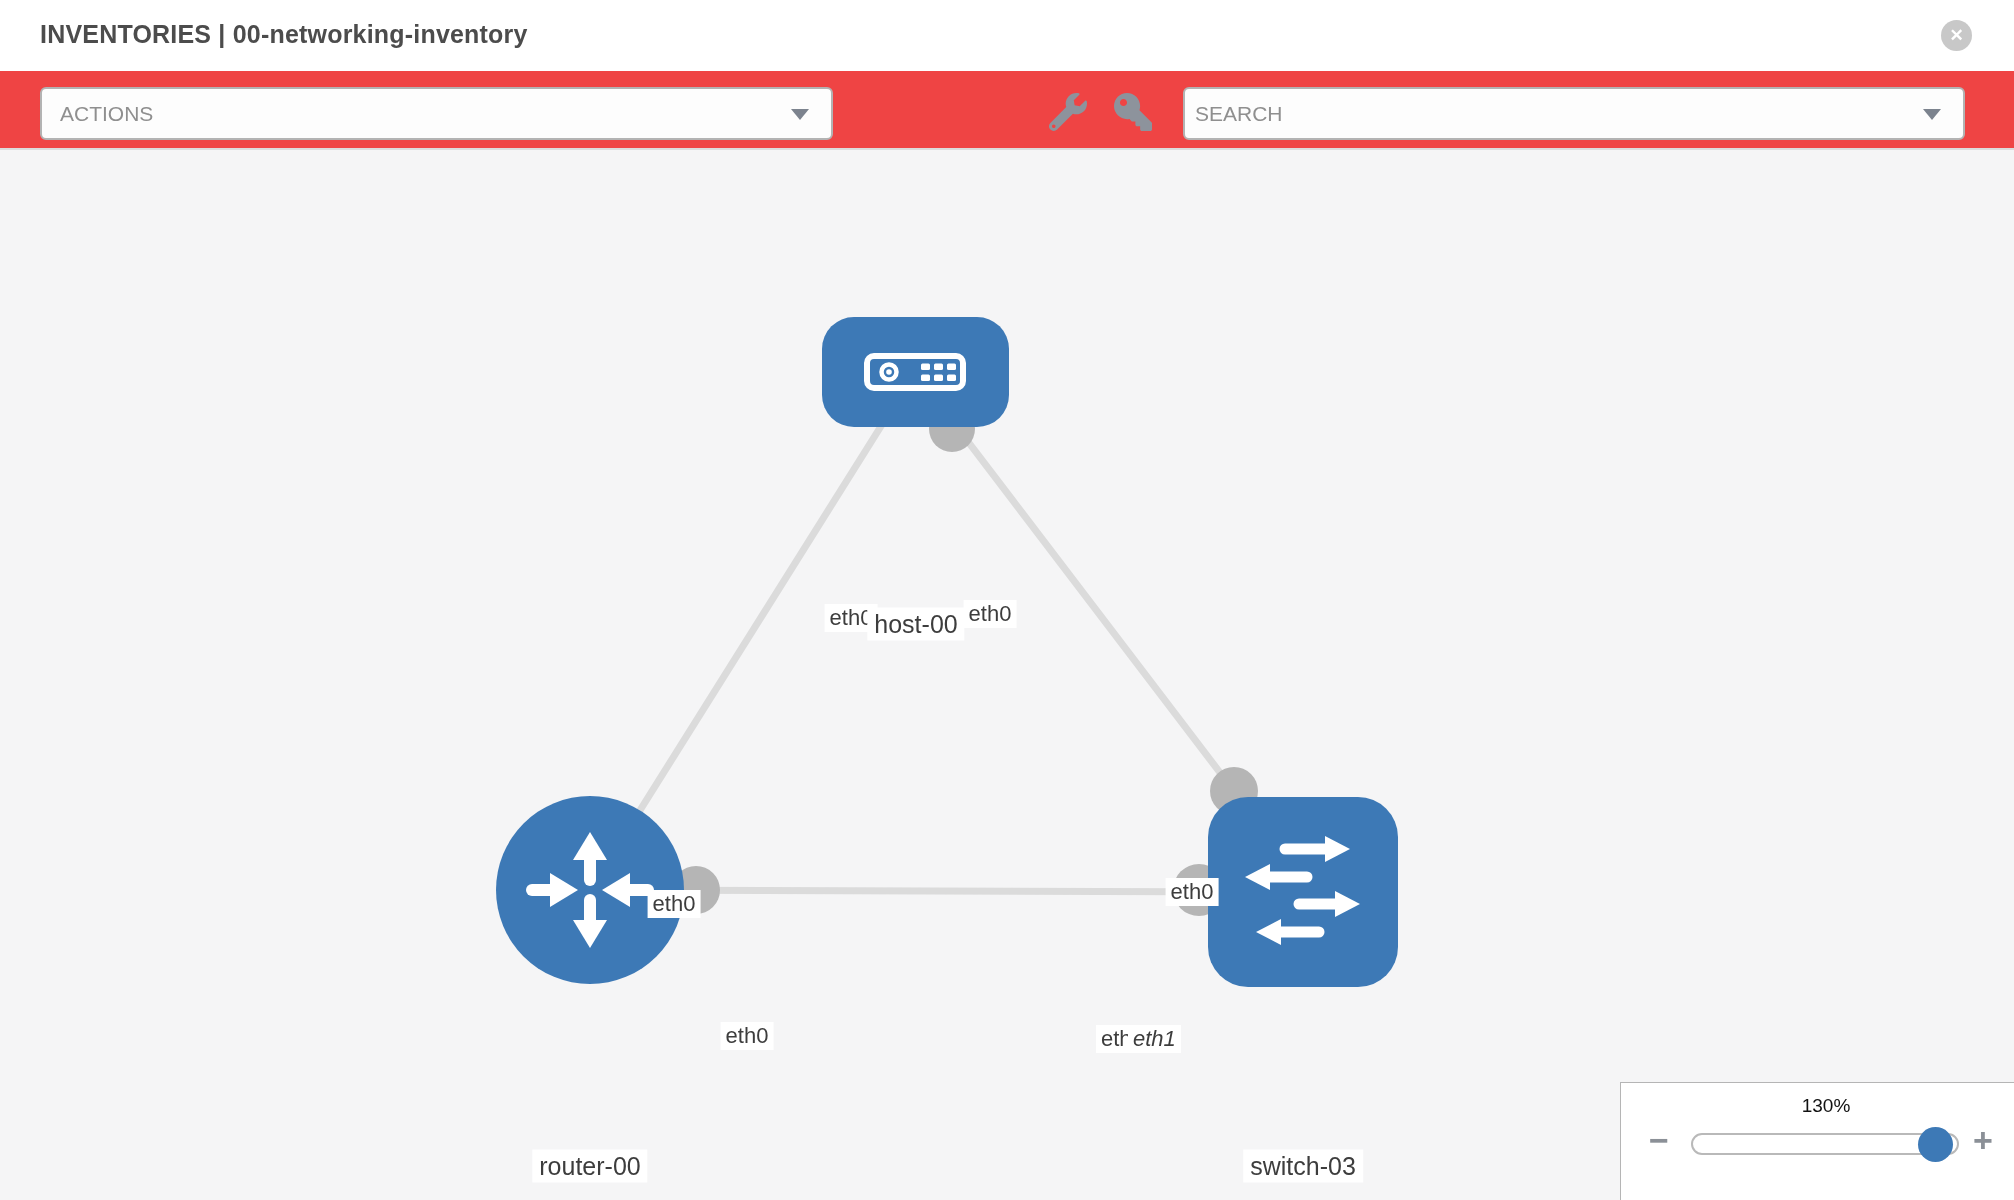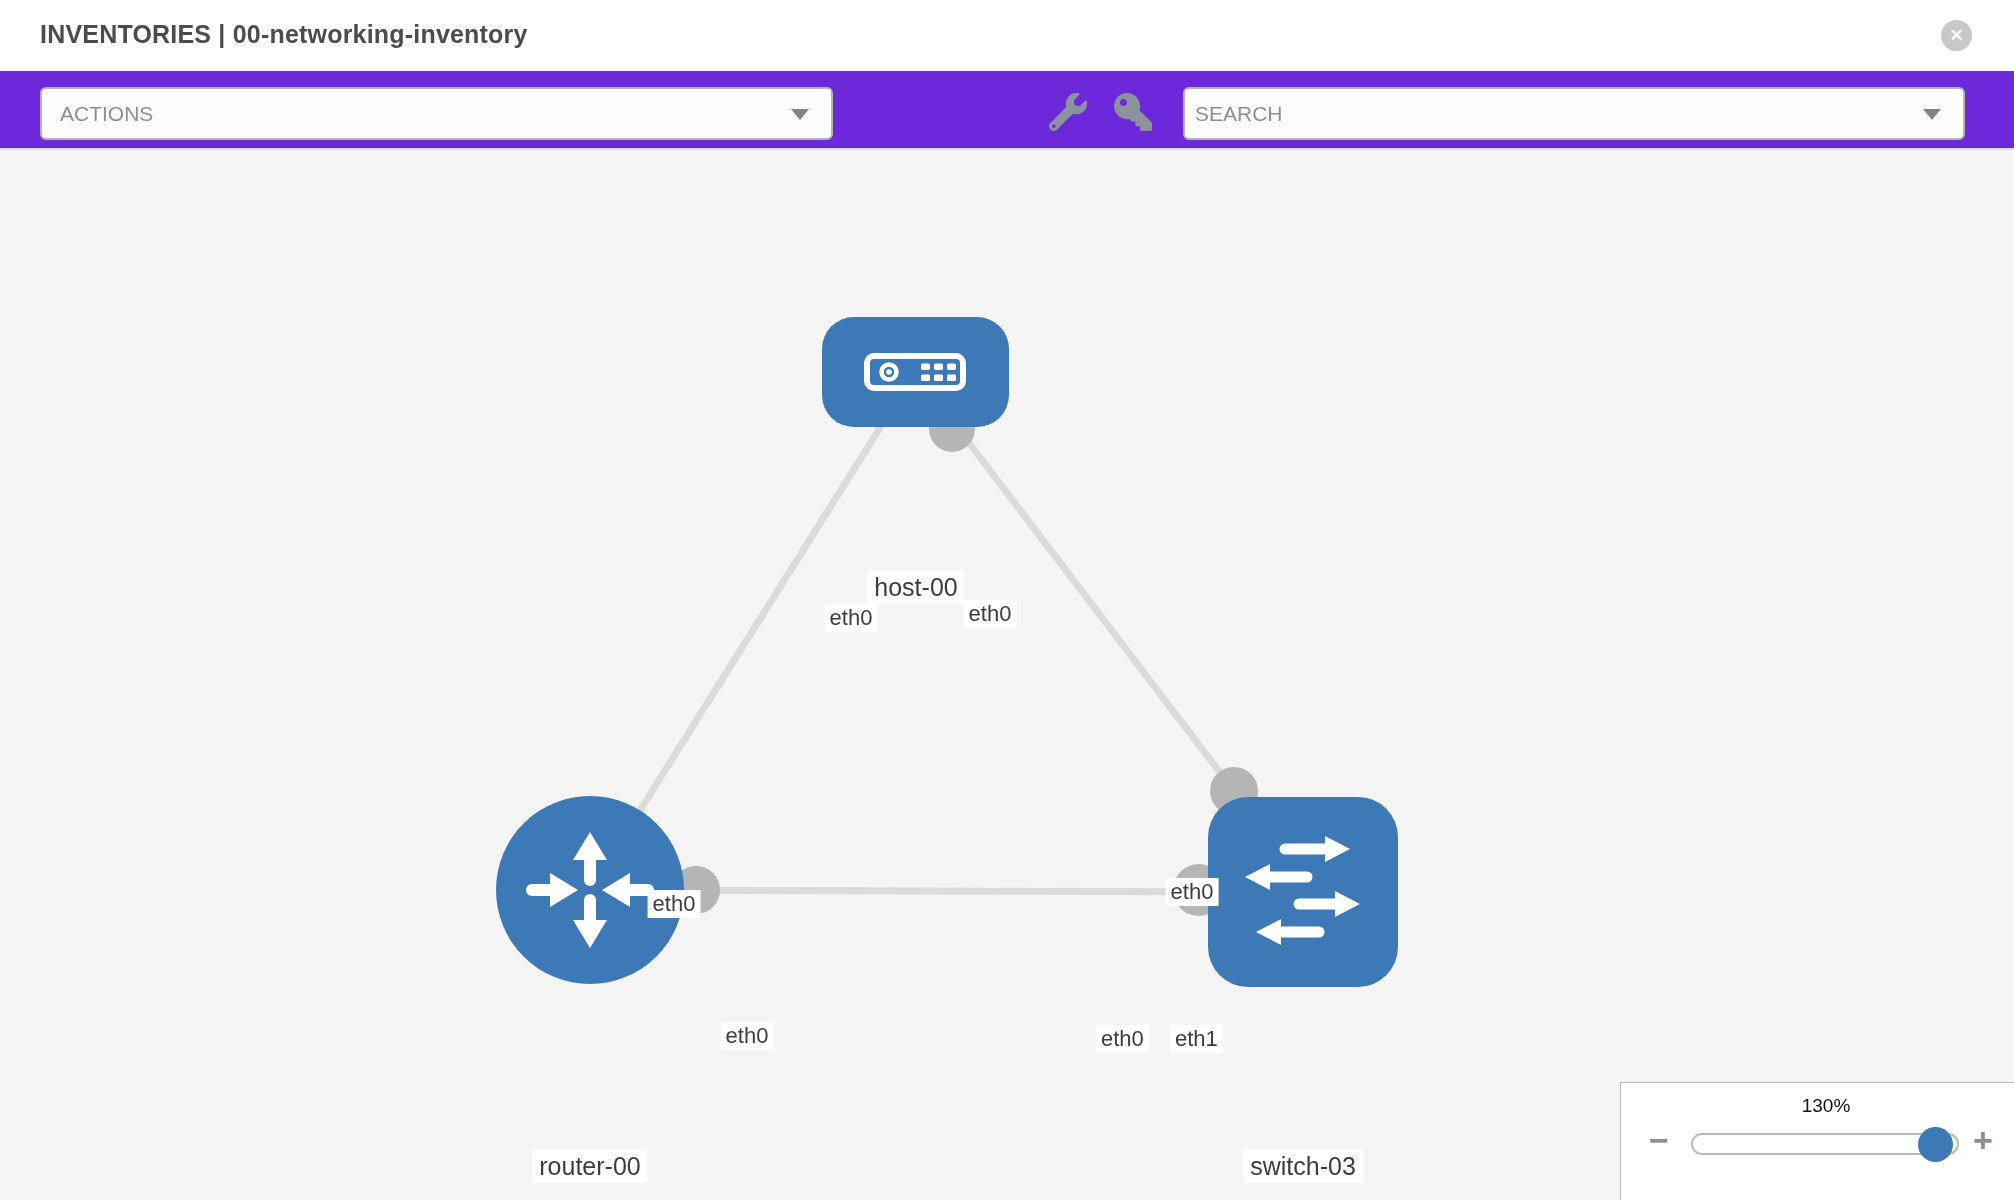--- a/index.html
+++ b/index.html
@@ -23,21 +23,21 @@
   .close-btn {
     position: absolute; right: 42px; top: 20px; width: 31px; height: 31px;
     background: #c8c8c8; border-radius: 50%;
     display: flex; align-items: center; justify-content: center;
     color: #ffffff; font-size: 17px; font-weight: 700; cursor: pointer;
   }
 
   
   .toolbar {
     position: absolute; top: 71px; left: 0; width: 2014px; height: 79px;
-    background: #6d28d9; border-bottom: 2px solid #dcdcdc; z-index: 50;
+    background: #ef4444; border-bottom: 2px solid #dcdcdc; z-index: 50;
   }
   .dropdown {
     position: absolute; top: 16px; height: 53px;
     background: #fdfdfd; border: 2px solid #b3b3b3; border-radius: 6px;
     display: flex; align-items: center;
     font-size: 21px; color: #8f8f8f; padding-left: 18px; cursor: pointer;
   }
   .dropdown .chevron {
     position: absolute; right: 22px; top: 50%; margin-top: -5px;
     width: 0; height: 0;
@@ -184,31 +184,31 @@
         <line class="node-icon" x1="4" y1="-15" x2="-35" y2="-15" stroke-width="11"></line>
         <polygon class="node-icon-fill" points="-33,-28 -33,-2 -58,-15"></polygon>
         <line class="node-icon" x1="-4" y1="12" x2="34" y2="12" stroke-width="11"></line>
         <polygon class="node-icon-fill" points="32,-1 32,25 57,12"></polygon>
         <line class="node-icon" x1="16" y1="40" x2="-24" y2="40" stroke-width="11"></line>
         <polygon class="node-icon-fill" points="-22,27 -22,53 -47,40"></polygon>
       </g>
     </g>
   </svg>
 
-  <div class="graph-label node-label" style="left:916px; top:435px;">host-00</div>
+  <div class="graph-label node-label" style="left:916px; top:472px;">host-00</div>
   <div class="graph-label node-label" style="left:590px; top:1014px;">router-00</div>
   <div class="graph-label node-label" style="left:1303px; top:1014px;">switch-03</div>
 
   <div class="graph-label port-label z-under" style="left:851px; top:466px;">eth0</div>
   <div class="graph-label port-label z-under" style="left:990px; top:462px;">eth0</div>
   <div class="graph-label port-label" style="left:674px; top:752px;">eth0</div>
   <div class="graph-label port-label" style="left:747px; top:884px;">eth0</div>
   <div class="graph-label port-label" style="left:1192px; top:740px;">eth0</div>
   <div class="graph-label port-label anchored z-under" style="left:1096px; top:887px;">eth0</div>
-  <div class="graph-label port-label anchored z-over" style="left:1170px; top:887px;">eth1</div>
+  <div class="graph-label port-label anchored z-over" style="left:1128px; top:887px;font-style:italic;">eth1</div>
 </div>
 
 <div class="zoom-panel">
   <div class="zoom-value">130%</div>
   <div class="zoom-minus">−</div>
   <div class="zoom-track">
     <div class="zoom-thumb"></div>
   </div>
   <div class="zoom-plus">+</div>
 </div>

